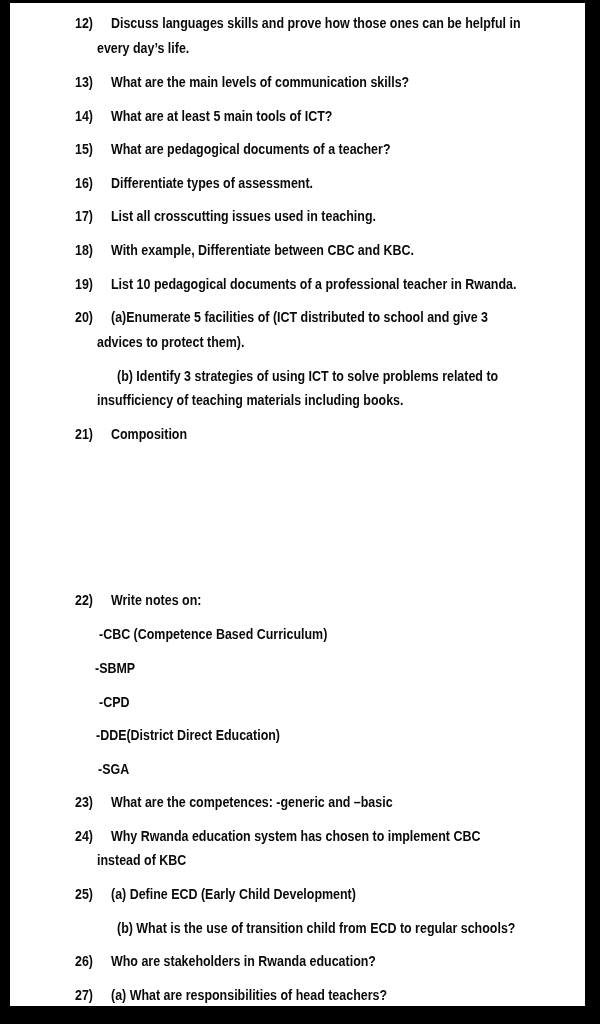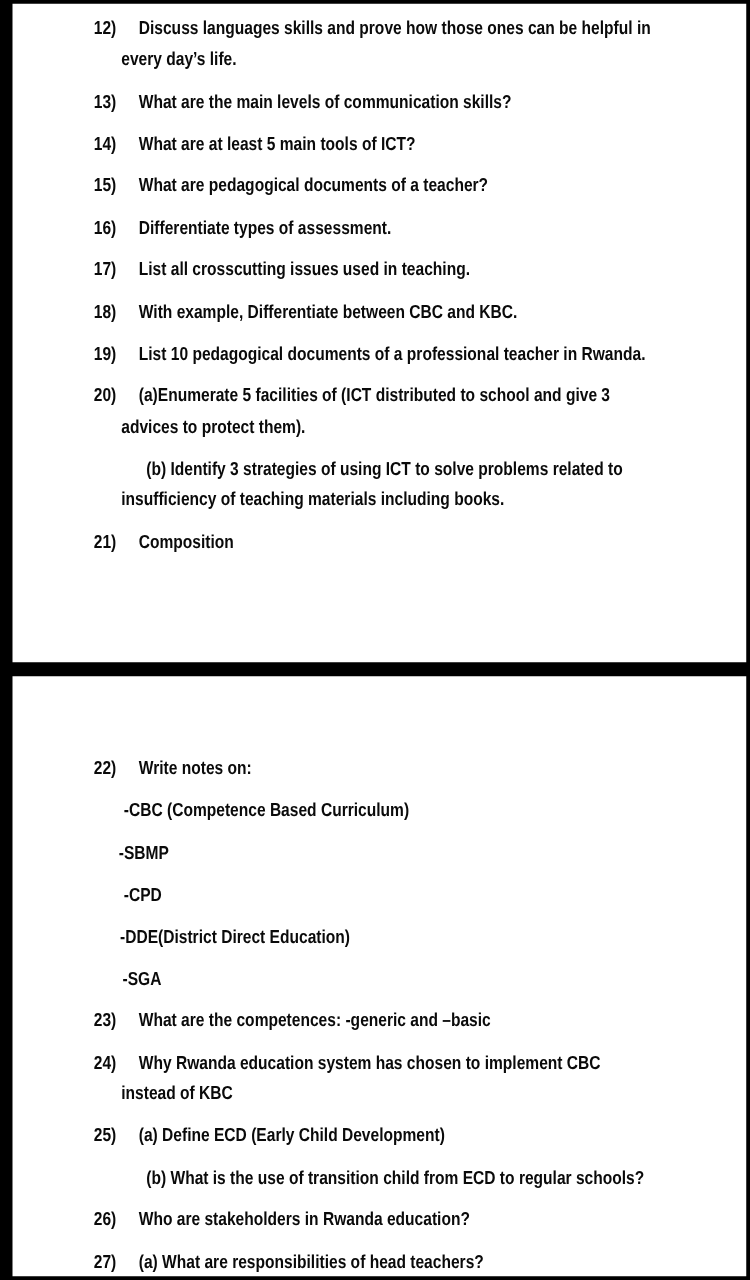--- a/index.html
+++ b/index.html
@@ -13,24 +13,23 @@
     width: 600px; height: 1024px;
     background: #000;
     overflow: hidden;
   }
   .page {
     position: absolute;
     left: 10px;
     width: 575px;
     background: #ffffff;
     overflow: hidden;
-    padding-left: 12px;
   }
   #page1 { top: 3px;   height: 527px; }
-  #page2 { top: 541px; height: 480px; }
+  #page2 { top: 526px; height: 480px; }
   .gap {
     position: absolute;
     left: 0; top: 530px;
     width: 600px; height: 11px;
     background: #000;
   }
   .ln {
     position: absolute;
     font-size: 15px;
     line-height: 15px;

